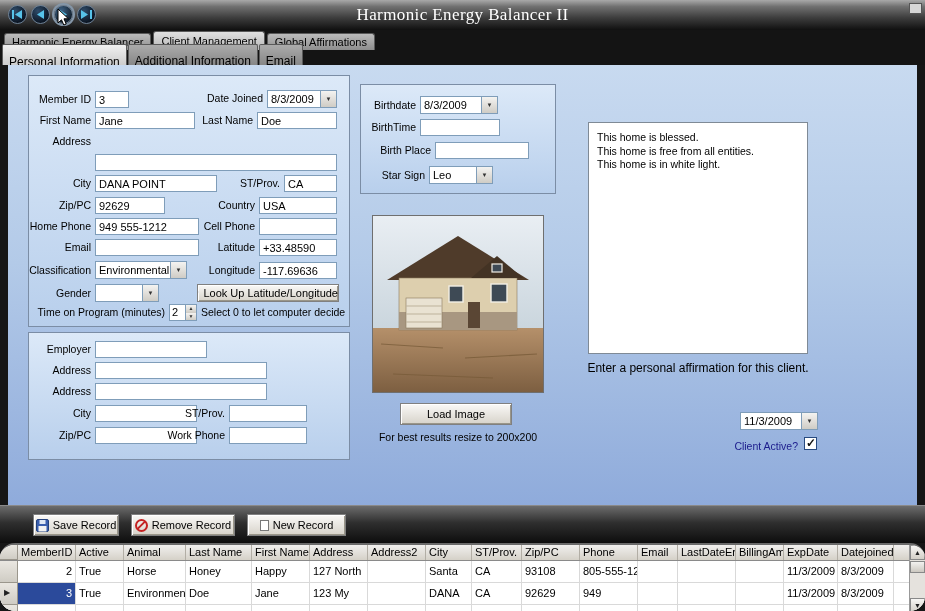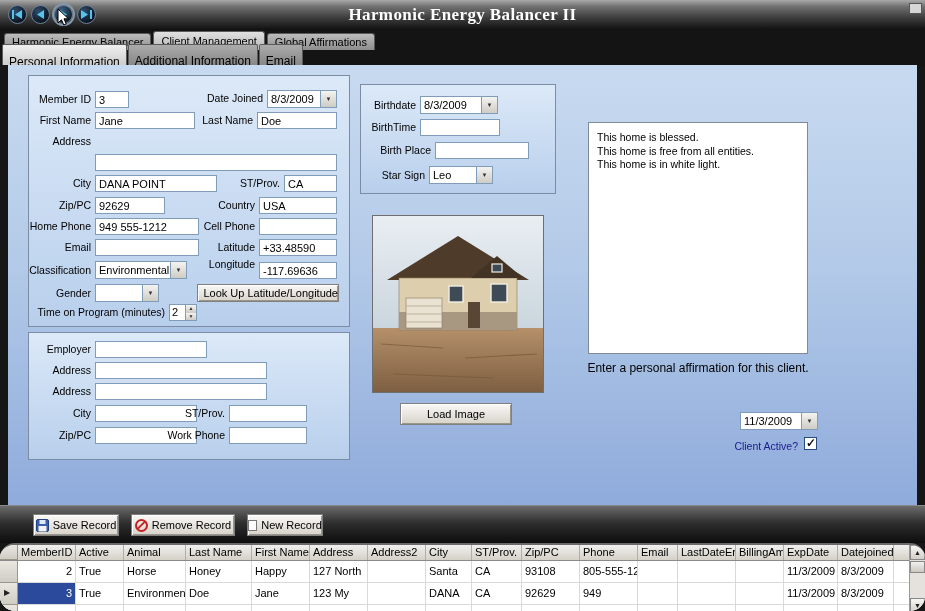--- a/index.html
+++ b/index.html
@@ -4,21 +4,21 @@
 <style>
   * { margin:0; padding:0; box-sizing:border-box; }
   html,body { background:#2a2a2a; }
   body { font-family:"Liberation Sans", sans-serif; }
   .app { position:relative; width:925px; height:611px; background:#161616; overflow:hidden; }
 
   
   .titlebar { position:absolute; left:0; top:0; width:925px; height:30px;
     background:linear-gradient(180deg,#a9a9a9 0%,#707070 22%,#3c3c3c 60%,#101010 100%); }
   .title { position:absolute; left:0; top:0; width:100%; text-align:center; line-height:30px;
-    color:#fff; font-family:"Liberation Serif", serif; font-weight:bold; font-size:17px; letter-spacing:.4px; }
+    color:#fff; font-family:"Liberation Serif", serif; font-weight:normal; font-size:17px; letter-spacing:.4px; }
   .nav { position:absolute; left:8px; top:5px; display:flex; gap:4px; }
   .navbtn { width:19px; height:19px; border-radius:50%; border:1px solid #6d8196;
     background:radial-gradient(circle at 35% 30%, #2f4c6a, #0b1523 72%);
     display:flex; align-items:center; justify-content:center; cursor:pointer; }
   .navbtn.hl { box-shadow:0 0 0 2px #8496a8; background:radial-gradient(circle at 35% 30%, #3f6488, #13212f 72%); }
   .corner-box { position:absolute; right:3px; top:3px; width:13px; height:11px; background:#d6d6d6; border:1px solid #555; }
   .cursor { position:absolute; left:57px; top:8px; z-index:99; pointer-events:none; }
 
   
   .tabbar { position:absolute; left:0; top:30px; width:925px; height:20px; background:#141414;
@@ -176,21 +176,21 @@
       <span class="lbl" style="left:0;top:163px;width:62px">Email</span>
       <input class="tb" style="left: 66px; top: 163px; width: 104px;" value="">
       <span class="lbl" style="left:146px;top:163px;width:80px">Latitude</span>
       <input class="tb" style="left: 230px; top: 163px; width: 78px;" value="+33.48590">
 
       <span class="lbl" style="left:0;top:186px;width:62px">Classification</span>
       <div class="combo" style="left:66px;top:185px;width:92px">
         <span class="val">Environmental</span>
         <span class="drop"></span>
       </div>
-      <span class="lbl" style="left:146px;top:180px;width:80px">Longitude</span>
+      <span class="lbl" style="left:146px;top:186px;width:80px">Longitude</span>
       <input class="tb" style="left: 230px; top: 186px; width: 78px;" value="-117.69636">
 
       <span class="lbl" style="left:0;top:209px;width:62px">Gender</span>
       <div class="combo" style="left:66px;top:208px;width:64px">
         <span class="val"></span>
         <span class="drop"></span>
       </div>
       <button class="btn" style="left:168px;top:208px;width:142px;height:18px">
         <svg width="12" height="12">
           <circle cx="5" cy="5" r="3.4" fill="#cfe6f5" stroke="#1c3e7e" stroke-width="1.4"></circle>
@@ -200,20 +200,21 @@
       </button>
 
       <span class="lbl" style="left:0;top:228px;width:136px">Time on Program (minutes)</span>
       <div class="spin" style="left:140px;top:228px;width:28px;height:17px">
         <span class="spinval">2</span>
         <span class="spinbtns">
             <span class="su">▲</span>
             <span class="sd">▼</span>
           </span>
       </div>
+      <span class="hint" style="left:172px;top:228px">Select 0 to let computer decide</span>
     </div>
 
     <div class="panel" style="left:20px;top:267px;width:322px;height:128px">
       <span class="lbl" style="left:0;top:8px;width:62px">Employer</span>
       <input class="tb" style="left: 66px; top: 8px; width: 112px;" value="">
 
       <span class="lbl" style="left:0;top:29px;width:62px">Address</span>
       <input class="tb" style="left: 66px; top: 29px; width: 172px;" value="">
 
       <span class="lbl" style="left:0;top:50px;width:62px">Address</span>
@@ -274,20 +275,21 @@
         <rect x="118" y="68" width="16" height="18" fill="#3e4a55" stroke="#f2efe6" stroke-width="1.4"></rect>
         <rect x="119" y="48" width="10" height="8" fill="#3e4a55" stroke="#f2efe6" stroke-width="1.2"></rect>
         <line x1="8" y1="128" x2="70" y2="132" stroke="#6d522f" stroke-width="1.2" opacity="0.6"></line>
         <line x1="92" y1="142" x2="164" y2="138" stroke="#6d522f" stroke-width="1.2" opacity="0.6"></line>
         <line x1="20" y1="158" x2="120" y2="162" stroke="#6d522f" stroke-width="1.2" opacity="0.5"></line>
       </svg>
     </div>
     <button class="btn" style="left:392px;top:338px;width:112px;height:22px">
       <span>Load Image</span>
     </button>
+    <div class="caption" style="left:352px;top:366px;width:196px;font-size:10.5px">For best results resize to 200x200</div>
 
     <textarea class="affirm" style="left: 580px; top: 57px; width: 220px; height: 232px;">This home is blessed.
 This home is free from all entities.
 This home is in white light.</textarea>
     <div class="caption" style="left:560px;top:296px;width:260px;font-size:12px">Enter a personal affirmation for this client.</div>
 
     <div class="combo" style="left:732px;top:347px;width:78px">
       <span class="val">11/3/2009</span>
       <span class="drop"></span>
     </div>
@@ -301,21 +303,21 @@
         <rect x="0.5" y="0.5" width="12" height="12" rx="1.5" fill="#3a5fae" stroke="#22407c"></rect>
         <rect x="3.5" y="1" width="6" height="4" fill="#dfe8f5"></rect>
         <rect x="2.5" y="7" width="8" height="5.5" fill="#f2f2f2"></rect>
       </svg>
       <span>Save Record</span>
     </button>
     <button class="btn" style="left:131px;top:8px;width:104px;height:22px">
       <span class="no-icon"></span>
       <span>Remove Record</span>
     </button>
-    <button class="btn" style="left:247px;top:8px;width:76px;height:22px">
+    <button class="btn" style="left:247px;top:8px;width:99px;height:22px">
       <span class="page-icon"></span>
       <span>New Record</span>
     </button>
   </div>
 
   <div class="grid">
     <div class="gwrap">
       <div class="ghead" id="grid-head">
           <div class="gsel"></div>
           <div class="gh" style="width: 58px;">MemberID</div>

